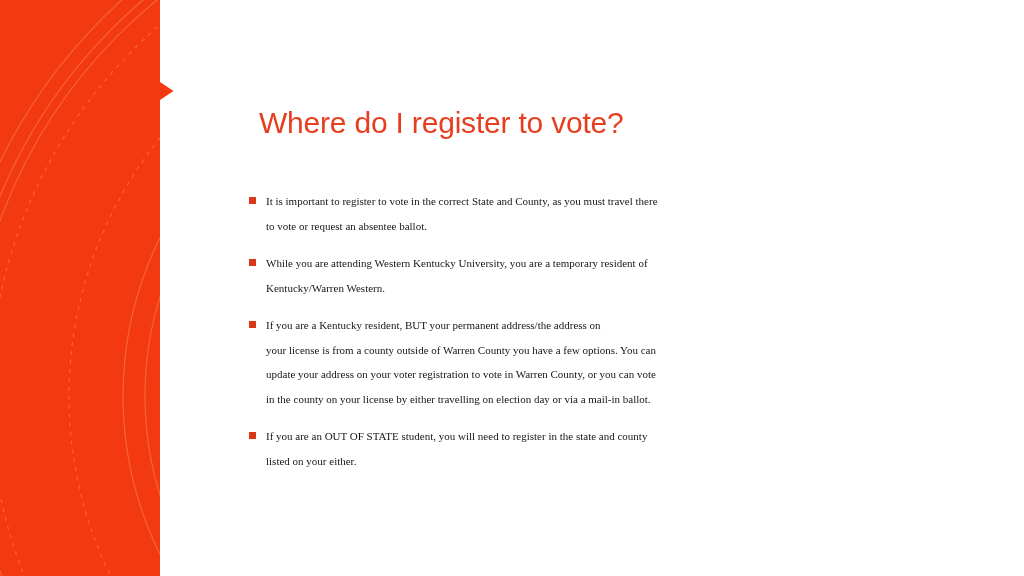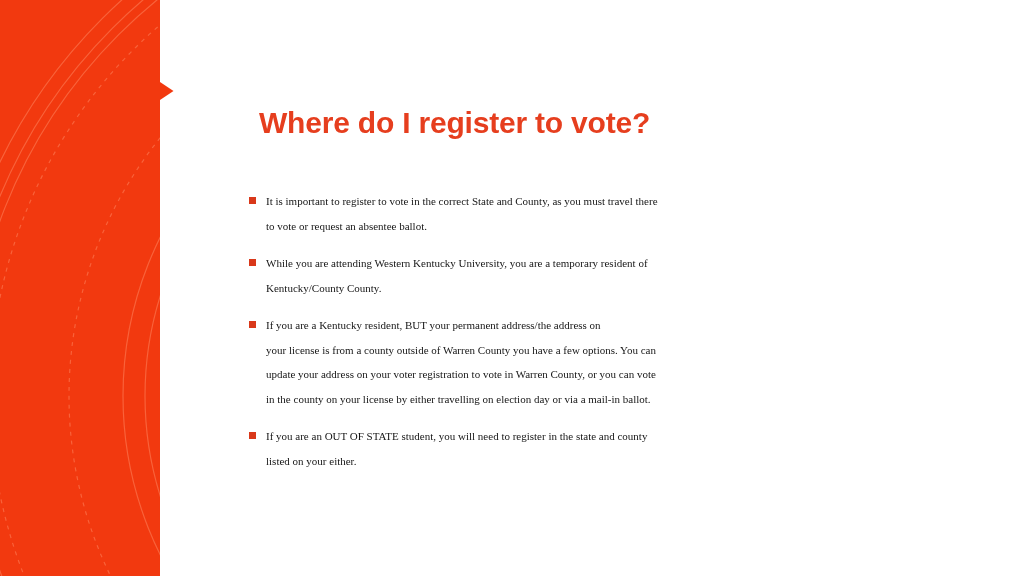--- a/index.html
+++ b/index.html
@@ -20,21 +20,21 @@
     top: 0;
     left: 0;
     pointer-events: none;
   }
   .slide-title {
     position: absolute;
     left: 259px;
     top: 84px;
     width: 720px;
     font-family: "Liberation Sans", sans-serif;
-    font-weight: 700;
+    font-weight: 400;
     font-size: 30px;
     line-height: 38px;
     letter-spacing: -0.2px;
     color: var(--title-color, #E63E1E);
   }
   .bullet-list {
     position: absolute;
     left: 249px;
     top: 189px;
     width: 760px;
@@ -93,21 +93,21 @@
 
   <ul class="bullet-list">
     <li class="bullet-item">
       <span class="bullet-marker"></span>
       <span class="bullet-text">It is important to register to vote in the correct State and County, as you must travel there
 to vote or request an absentee ballot.</span>
     </li>
     <li class="bullet-item">
       <span class="bullet-marker"></span>
       <span class="bullet-text">While you are attending Western Kentucky University, you are a temporary resident of
-Kentucky/County County.</span>
+Kentucky/Warren Western.</span>
     </li>
     <li class="bullet-item">
       <span class="bullet-marker"></span>
       <span class="bullet-text">If you are a Kentucky resident, BUT your permanent address/the address on
 your license is from a county outside of Warren County you have a few options. You can
 update your address on your voter registration to vote in Warren County, or you can vote
 in the county on your license by either travelling on election day or via a mail-in ballot.</span>
     </li>
     <li class="bullet-item">
       <span class="bullet-marker"></span>

